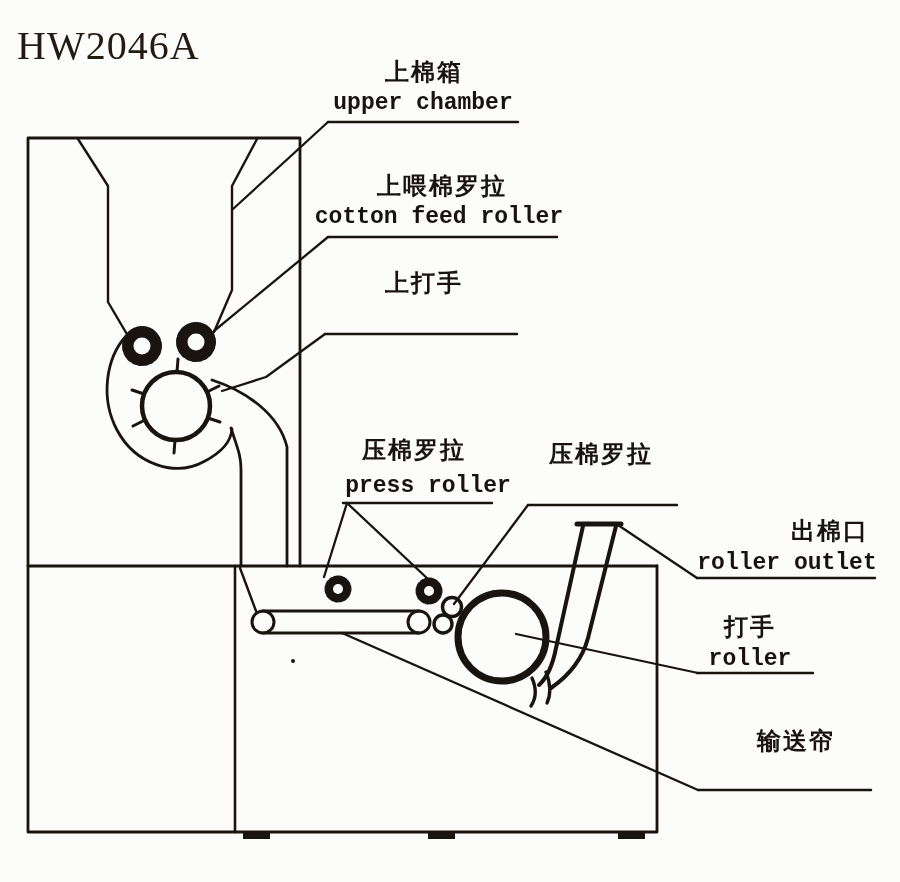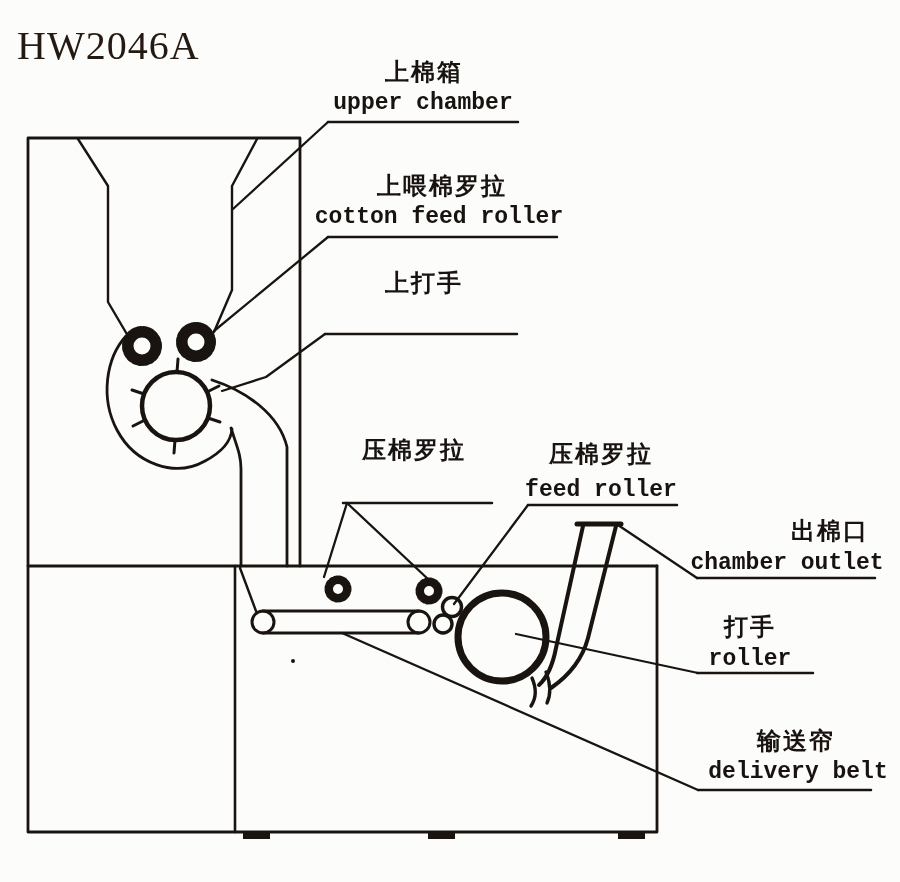--- a/index.html
+++ b/index.html
@@ -138,26 +138,25 @@
 
   <div class="zh" style="left:424px;top:58px">上棉箱</div>
   <div class="en" style="left:423px;top:91px">upper chamber</div>
 
   <div class="zh" style="left:442px;top:172px">上喂棉罗拉</div>
   <div class="en" style="left:439px;top:205px">cotton feed roller</div>
 
   <div class="zh" style="left:424px;top:269px">上打手</div>
 
   <div class="zh" style="left:414px;top:436px">压棉罗拉</div>
+  <div class="en" style="left:428px;top:474px">press roller</div>
 
   <div class="zh" style="left:601px;top:440px">压棉罗拉</div>
-  <div class="en" style="left:601px;top:478px">feed roller</div>
 
   <div class="zh" style="left:830px;top:517px">出棉口</div>
-  <div class="en" style="left:787px;top:551px">chamber outlet</div>
+  <div class="en" style="left:787px;top:551px">roller outlet</div>
 
   <div class="zh" style="left:750px;top:613px">打手</div>
   <div class="en" style="left:750px;top:647px">roller</div>
 
   <div class="zh" style="left:796px;top:727px">输送帘</div>
-  <div class="en" style="left:798px;top:760px">delivery belt</div>
 
 </div>
 
 </body></html>

